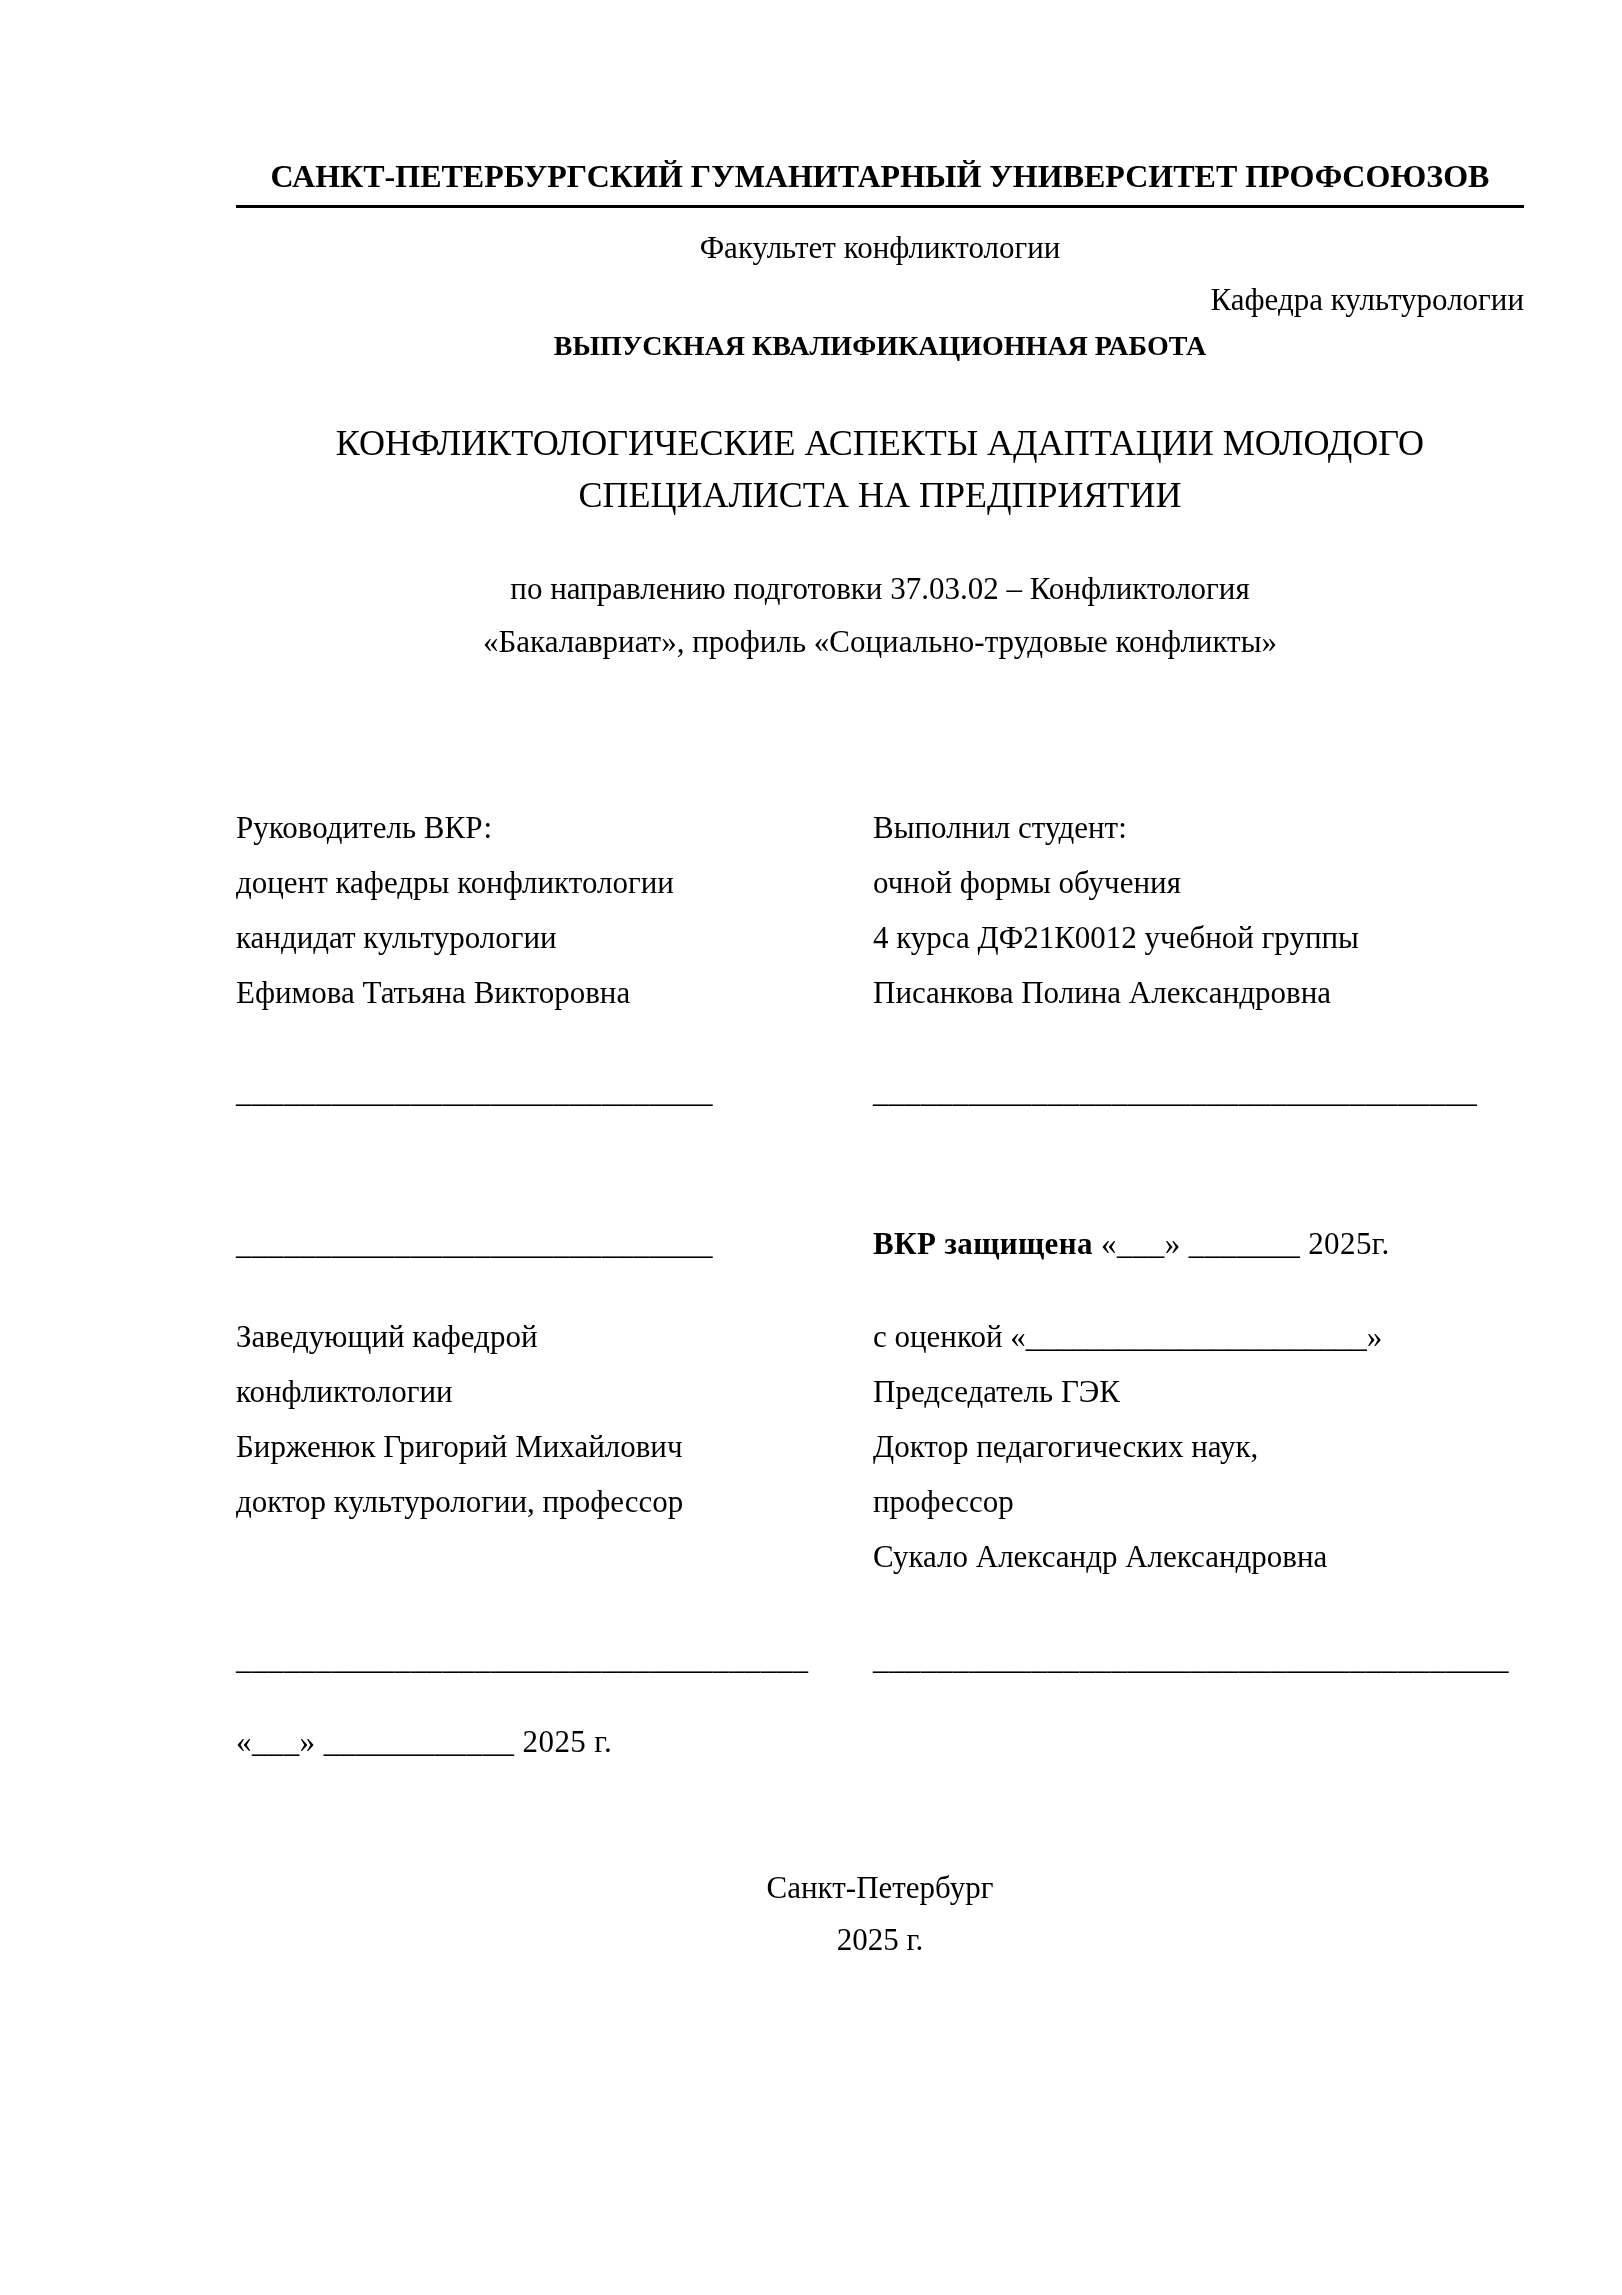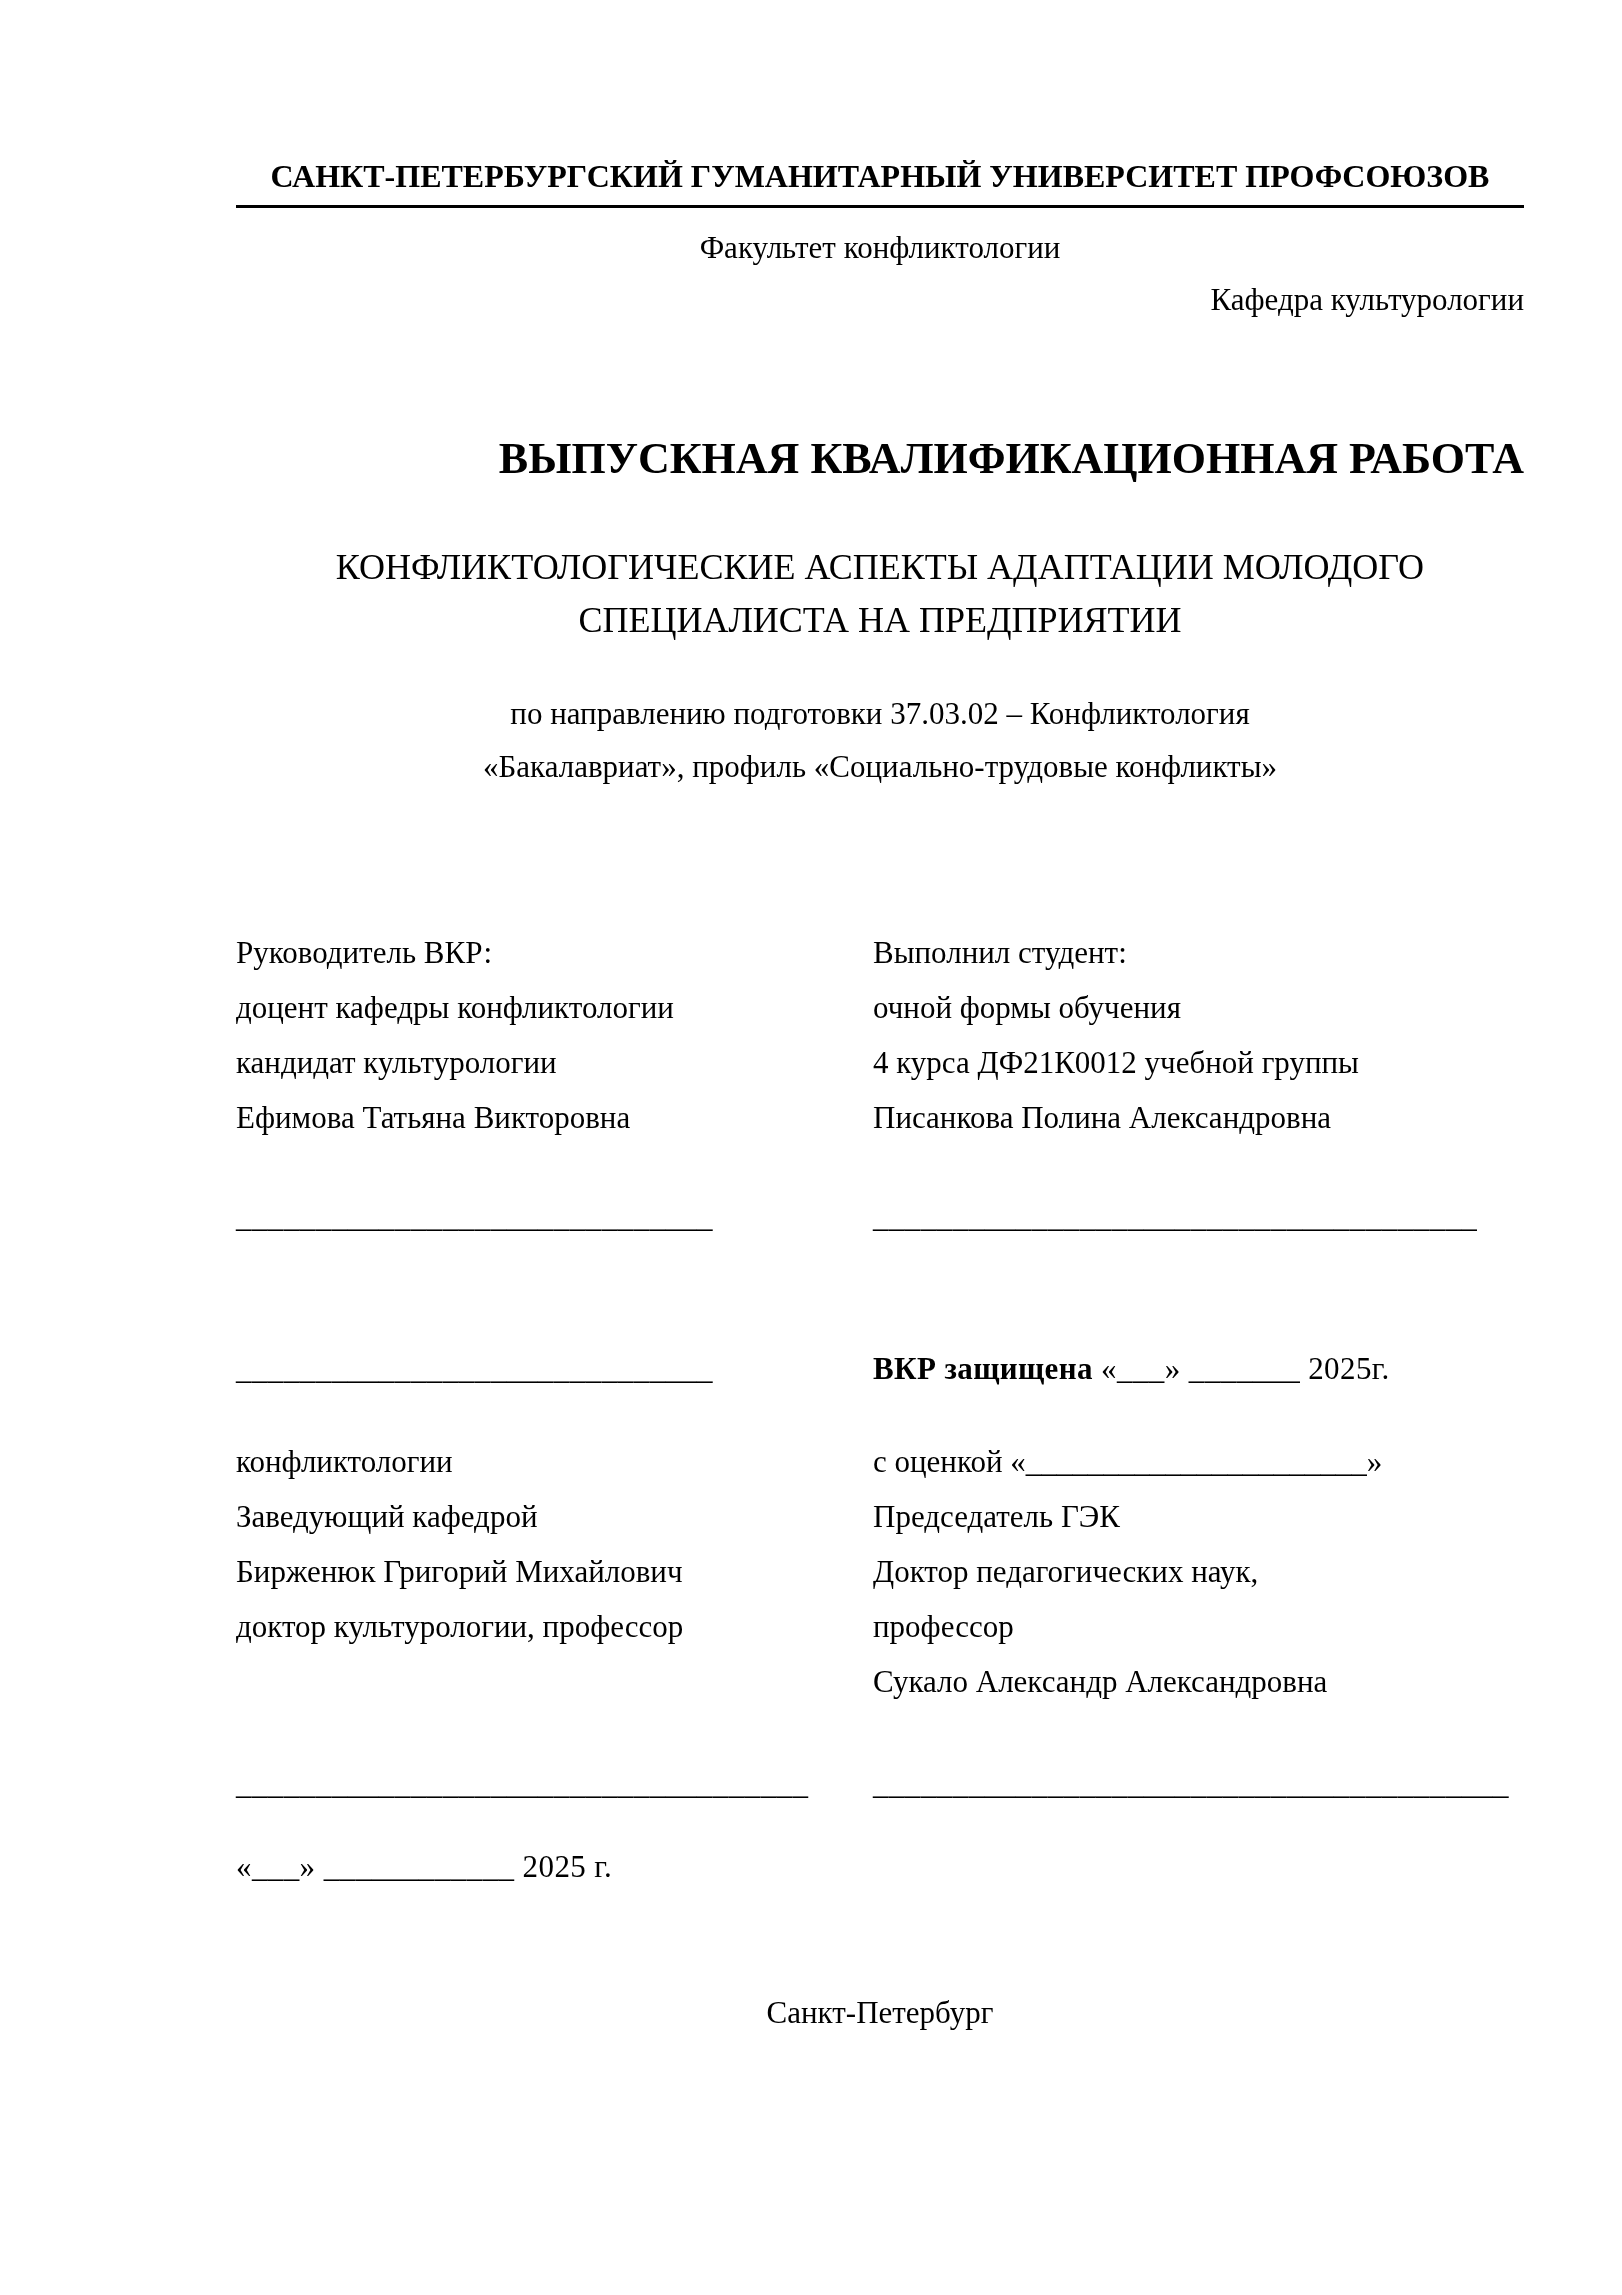--- a/index.html
+++ b/index.html
@@ -31,24 +31,23 @@
   .faculty-line {
     text-align: center;
     margin-top: 14px;
     line-height: 52px;
   }
   .department-line {
     text-align: right;
     line-height: 52px;
   }
   .work-type {
-    text-align: right;
+    text-align: center;
     font-weight: bold;
-    font-size: 44px;
-    margin-top: 102px;
+    font-size: 28px;
     line-height: 1.4;
   }
   .main-title {
     text-align: center;
     font-weight: normal;
     font-size: 36px;
     margin-top: 52px;
     line-height: 1.45;
   }
   .direction {
@@ -147,22 +146,22 @@
 
   <div class="cols sig-row-2">
     <div class="col-left sig-text">______________________________</div>
     <div class="col-right sig-text">
       <span class="bold">ВКР защищена</span><span> «___» _______ 2025г.</span>
     </div>
   </div>
 
   <div class="cols second-block">
     <div class="col-left">
+      <div class="block-line">Заведующий кафедрой</div>
       <div class="block-line">конфликтологии</div>
-      <div class="block-line">Заведующий кафедрой</div>
       <div class="block-line">Бирженюк Григорий Михайлович</div>
       <div class="block-line">доктор культурологии, профессор</div>
     </div>
     <div class="col-right">
       <div class="block-line">с оценкой «______________________»</div>
       <div class="block-line">Председатель ГЭК</div>
       <div class="block-line">Доктор педагогических наук,</div>
       <div class="block-line">профессор</div>
       <div class="block-line">Сукало Александр Александровна</div>
     </div>

